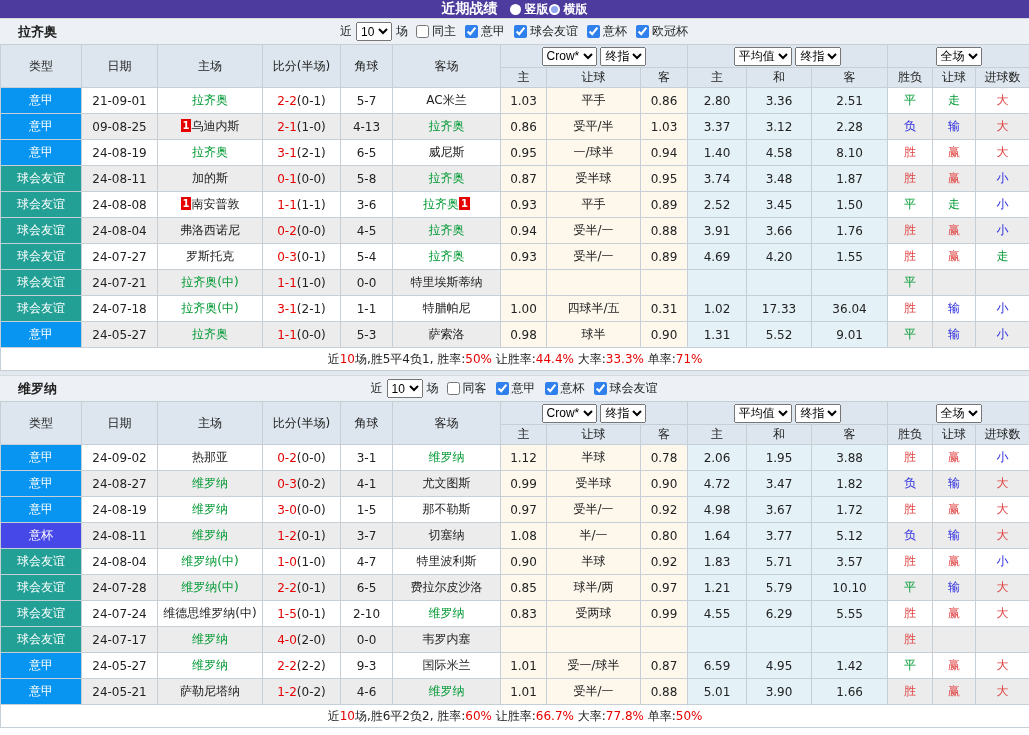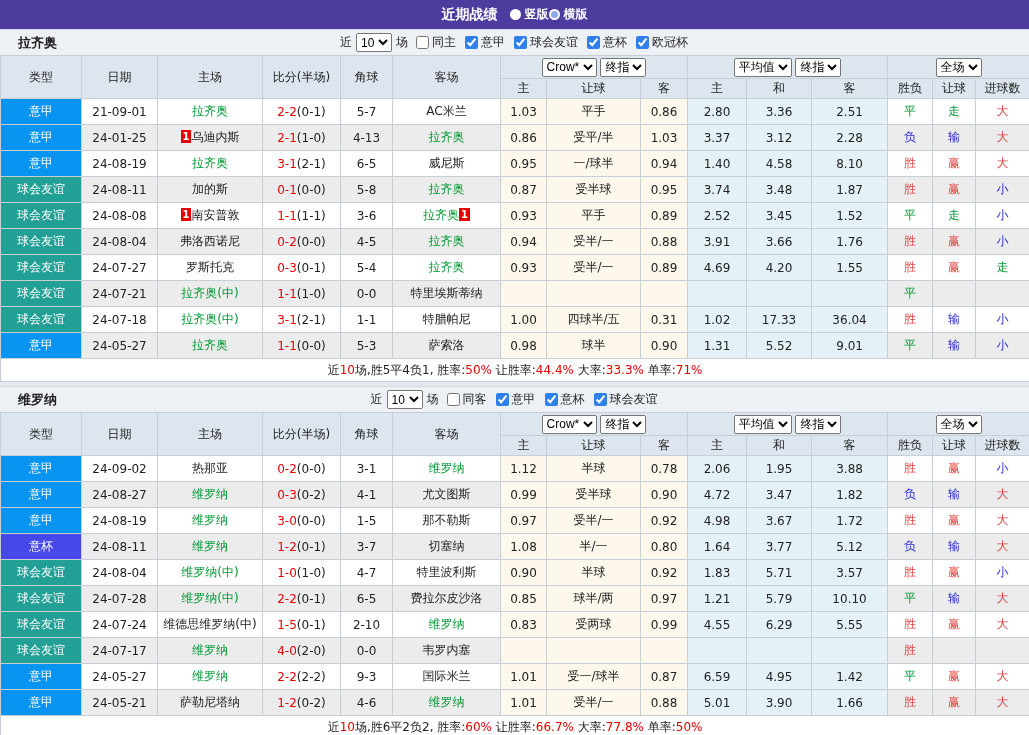--- a/index.html
+++ b/index.html
@@ -1,17 +1,17 @@
 <!DOCTYPE html>
 <html><head>
 <meta charset="utf-8">
 <style>
   html,body{margin:0;padding:0;}
   body{width:1029px;background:#fff;font-family:"DejaVu Sans","Liberation Sans",sans-serif;-webkit-font-smoothing:antialiased;}
-  .titlebar{background:#4d3c9d;color:#fff;height:29px;display:flex;align-items:center;justify-content:center;gap:12px;font-size:14px;}
+  .titlebar{background:#4d3c9d;color:#fff;height:18px;display:flex;align-items:center;justify-content:center;gap:12px;font-size:14px;}
   .titlebar .title{font-weight:bold;}
   .radio{display:inline-flex;align-items:center;gap:4px;font-size:12px;font-weight:bold;cursor:pointer;}
   .radio .dot{width:11px;height:11px;border-radius:50%;box-sizing:border-box;}
   .radio.sel .dot{background:#fff;}
   .radio.unsel .dot{border:2px solid #fff;background:#8fa8f0;}
   .section-bar{position:relative;background:#edf1f5;height:25px;border-top:1px solid #d4dae0;display:flex;align-items:center;font-size:13px;}
   .team-name{font-weight:bold;color:#222;padding-left:18px;}
   .filter{position:absolute;left:0;right:0;display:flex;align-items:center;justify-content:center;gap:2px;font-size:12px;color:#222;}
   .filter select{font-size:12px;height:19px;margin:0 2px;}
   .filter input[type=checkbox]{width:13px;height:13px;margin:0 1px 0 6px;accent-color:#2f80ed;vertical-align:middle;}
@@ -128,21 +128,21 @@
           <td class="oc">0.86</td>
           <td class="ac">2.80</td>
           <td class="ac">3.36</td>
           <td class="ac">2.51</td>
           <td class="plain res g">平</td>
           <td class="plain res g">走</td>
           <td class="plain res r">大</td>
         </tr>
         <tr class="even">
           <td class="league" style="background: rgb(8, 149, 242);">意甲</td>
-          <td class="plain">24-01-25</td>
+          <td class="plain">09-08-25</td>
           <td class="plain"><span class="card">1</span><span>乌迪内斯</span></td>
           <td class="plain"><span class="score-f">2-1</span><span class="score-h">(1-0)</span></td>
           <td class="plain">4-13</td>
           <td class="plain"><span class="focal">拉齐奥</span></td>
           <td class="oc">0.86</td>
           <td class="oc">受平/半</td>
           <td class="oc">1.03</td>
           <td class="ac">3.37</td>
           <td class="ac">3.12</td>
           <td class="ac">2.28</td>
@@ -189,21 +189,21 @@
           <td class="plain">24-08-08</td>
           <td class="plain"><span class="card">1</span><span>南安普敦</span></td>
           <td class="plain"><span class="score-f">1-1</span><span class="score-h">(1-1)</span></td>
           <td class="plain">3-6</td>
           <td class="plain"><span class="focal">拉齐奥</span><span class="card">1</span></td>
           <td class="oc">0.93</td>
           <td class="oc">平手</td>
           <td class="oc">0.89</td>
           <td class="ac">2.52</td>
           <td class="ac">3.45</td>
-          <td class="ac">1.52</td>
+          <td class="ac">1.50</td>
           <td class="plain res g">平</td>
           <td class="plain res g">走</td>
           <td class="plain res b">小</td>
         </tr>
         <tr class="even">
           <td class="league" style="background: rgb(34, 160, 150);">球会友谊</td>
           <td class="plain">24-08-04</td>
           <td class="plain"><span>弗洛西诺尼</span></td>
           <td class="plain"><span class="score-f">0-2</span><span class="score-h">(0-0)</span></td>
           <td class="plain">4-5</td>

